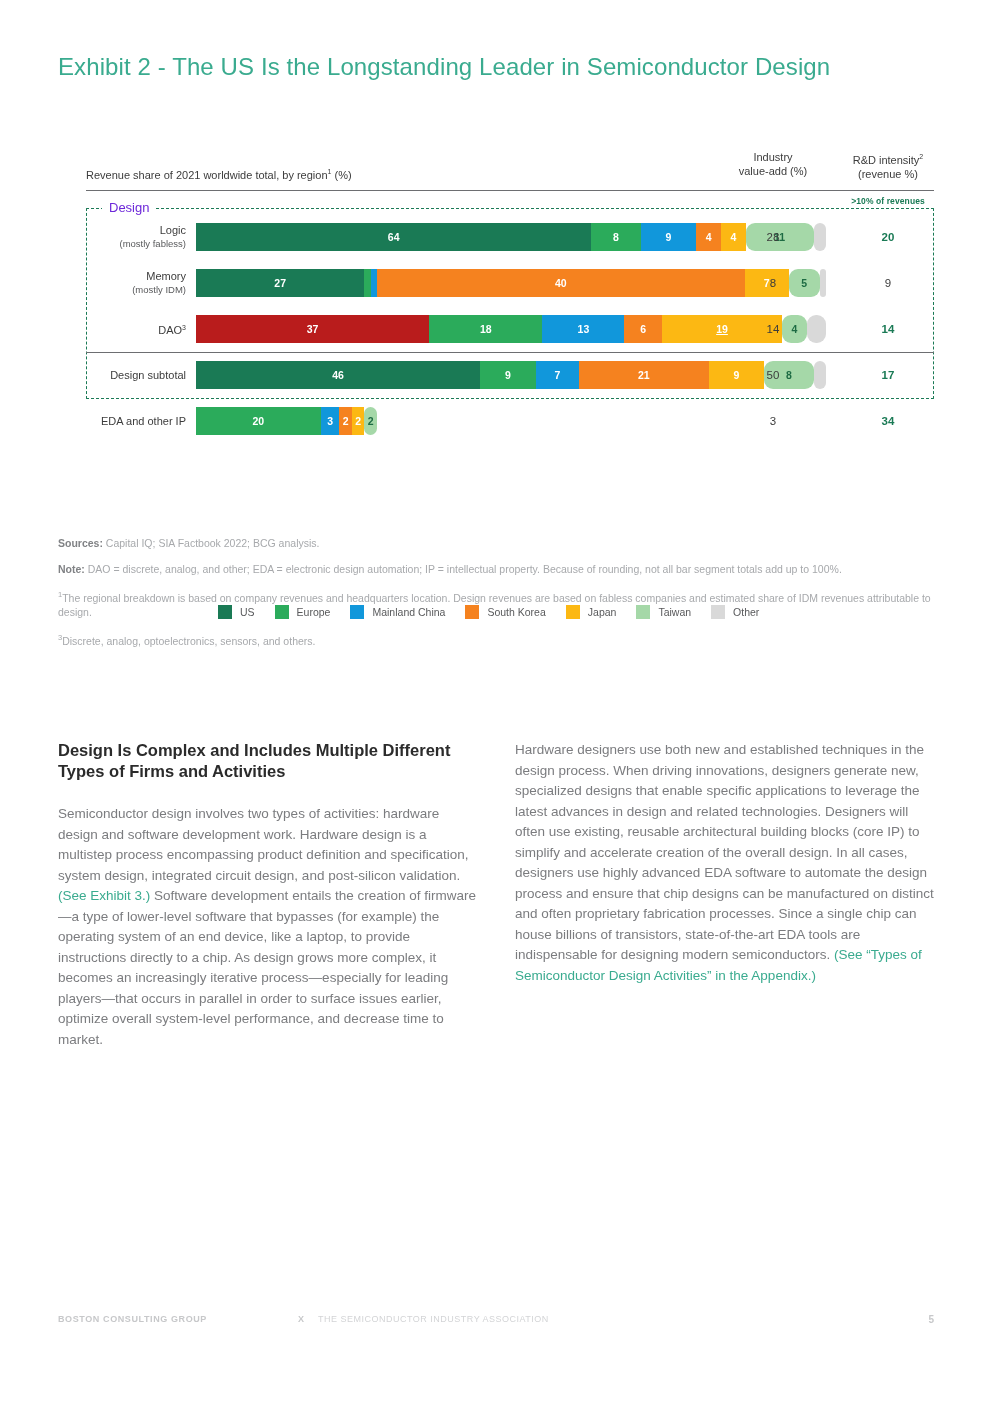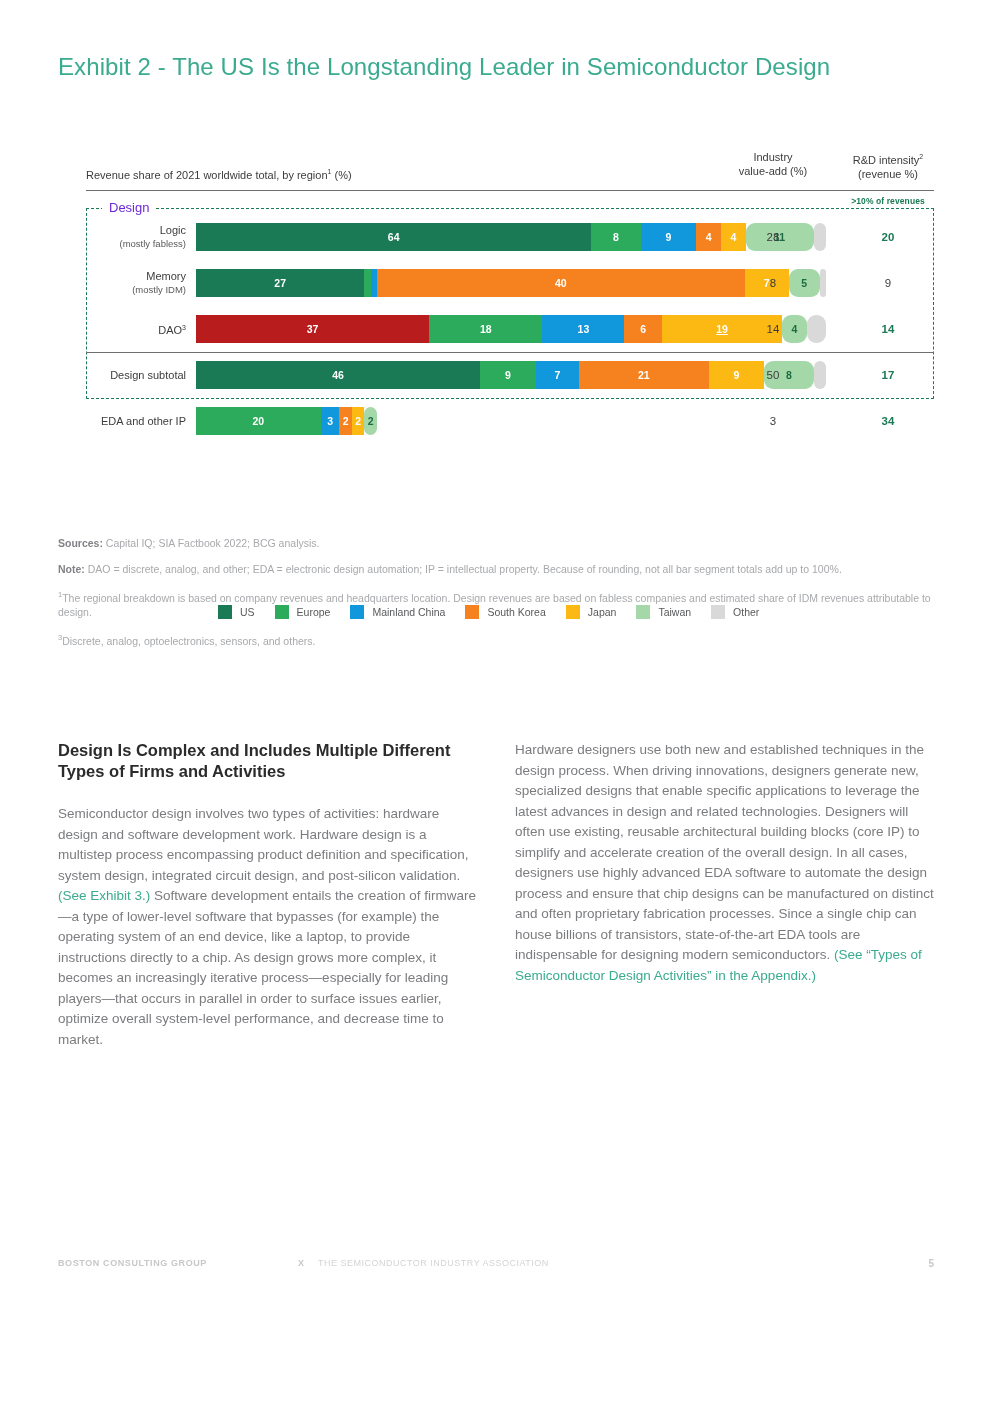--- a/index.html
+++ b/index.html
@@ -115,21 +115,21 @@
   .col { width:419px; }
   .sect-head {
     font-size:16.5px; line-height:21px; font-weight:700; color:#2b2b2b;
     margin:0 0 22px 0;
   }
   .col p { margin:0; font-size:13.5px; line-height:20.5px; color:#7b7c7f; }
   .col.right p { margin-top:0; }
   .ref { color:#3aab8f; }
 
   
-  .footer { position:absolute; left:58px; top:1258px; width:876px; height:16px; }
+  .footer { position:absolute; left:58px; top:1314px; width:876px; height:16px; }
   .footer-bcg {
     position:absolute; left:0; top:0; font-size:9px; font-weight:700;
     letter-spacing:0.6px; color:#c7c8ca;
   }
   .footer-x { position:absolute; left:240px; top:0; font-size:9px; font-weight:700; color:#c7c8ca; }
   .footer-sia {
     position:absolute; left:260px; top:0; font-size:9px;
     letter-spacing:0.5px; color:#d3d4d6;
   }
   .footer-page { position:absolute; right:0; top:0; font-size:10px; font-weight:700; color:#c7c8ca; }

